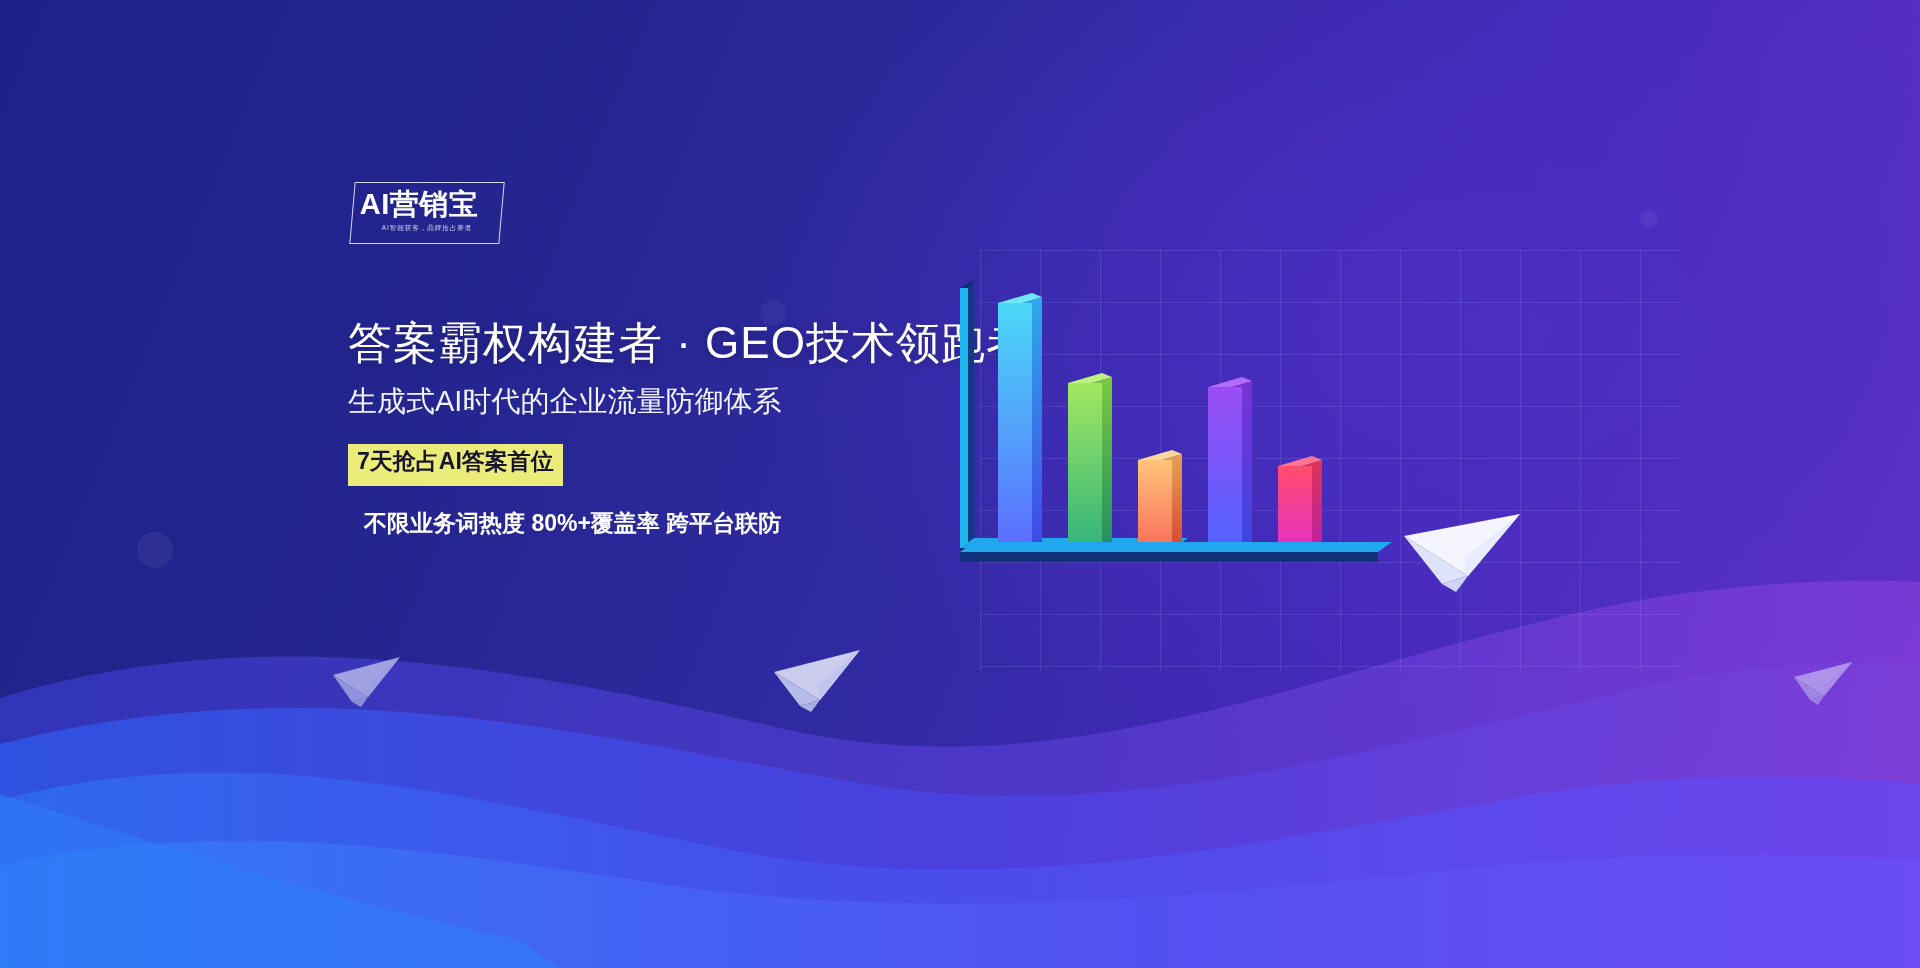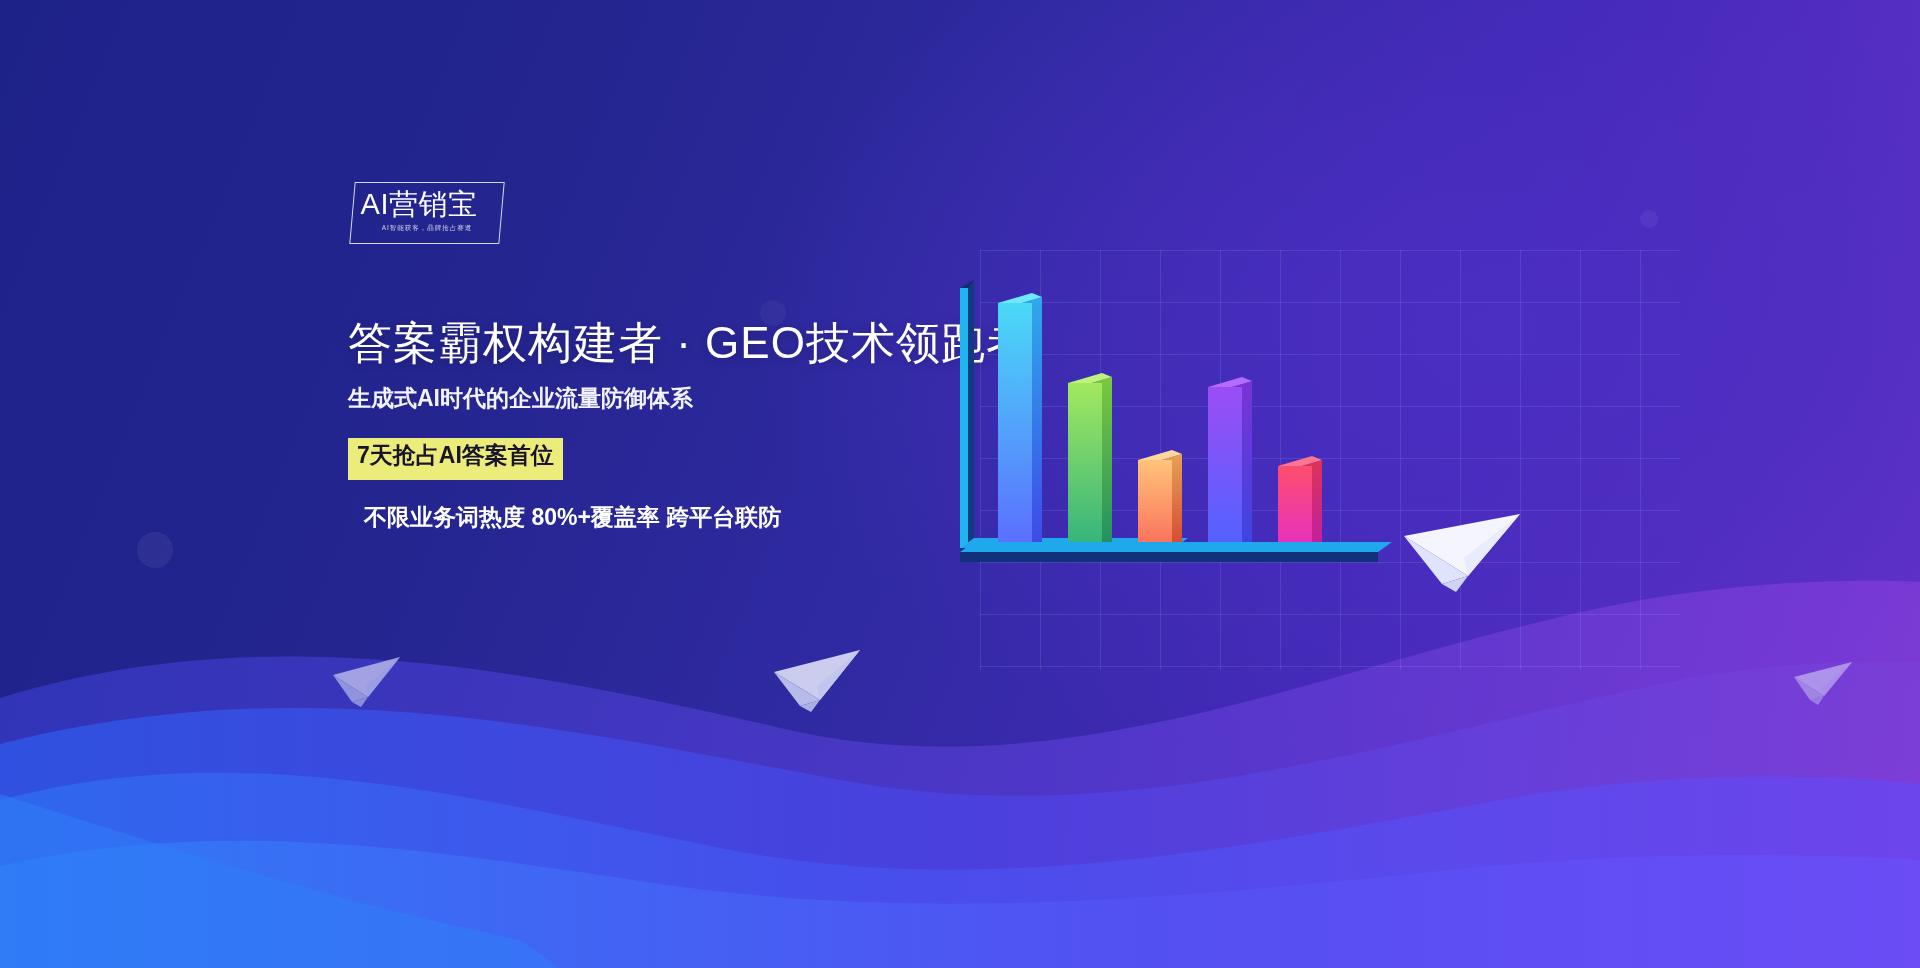--- a/index.html
+++ b/index.html
@@ -40,21 +40,21 @@
   }
   .logo-frame{
     position:absolute;inset:0;
     border:1.5px solid rgba(255,255,255,.82);
     transform:skewX(-5deg);
   }
   .logo-text{
     position:absolute;left:0;right:16px;top:8px;
     text-align:center;
     color:#ffffff;
-    font-size:29px;font-weight:normal;letter-spacing:.5px;
+    font-size:29px;font-weight:bold;letter-spacing:.5px;
     line-height:1;
     white-space:nowrap;
   }
   .logo-sub{
     position:absolute;left:0;right:0;top:42px;
     text-align:center;
     color:rgba(255,255,255,.78);
     font-size:6.5px;letter-spacing:1px;
     white-space:nowrap;
   }
@@ -65,21 +65,21 @@
     color:#ffffff;
     font-size:44px;font-weight:500;
     letter-spacing:1px;
     line-height:1.15;
     margin:0 0 18px 0;
     white-space:nowrap;
     text-shadow:0 2px 10px rgba(0,0,0,.22);
   }
   .sub{
     color:#f2f3ff;
-    font-size:23px;font-weight:700;
+    font-size:29px;font-weight:400;
     line-height:1;
     margin:0 0 28px 0;
     white-space:nowrap;
   }
   .hl-wrap{margin:0 0 26px 0;}
   .hl{
     display:inline-block;
     background:#ecec7a;
     color:#18142c;
     font-size:23px;font-weight:bold;

